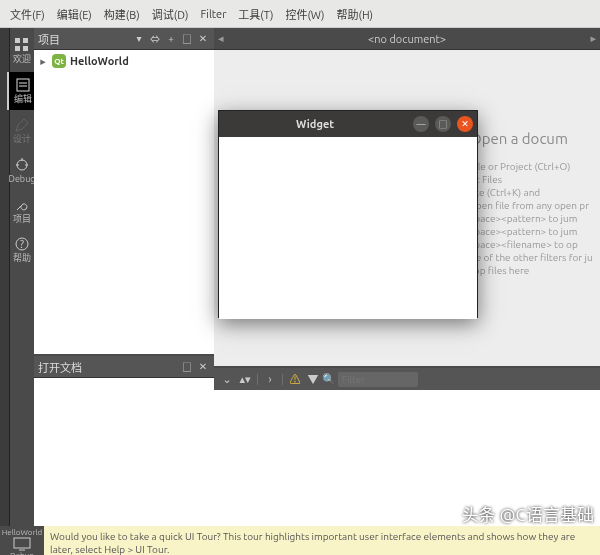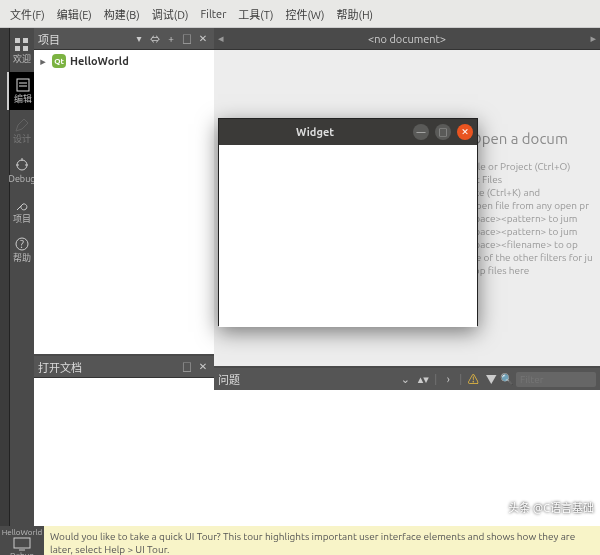--- a/index.html
+++ b/index.html
@@ -33,37 +33,37 @@
 .welcome .ln { font-size: 10px; color: #999; margin-bottom: 2px; white-space: nowrap; }
 .problems { height: 160px; display: flex; flex-direction: column; border-top: 2px solid #4a4a4a; }
 .prob-hdr { height: 22px; background: #555; display: flex; align-items: center; padding: 0 4px; color: #ddd; }
 .prob-hdr .ttl { flex: 1; }
 .prob-hdr .tic { width: 18px; text-align: center; color: #ccc; }
 .prob-hdr .warn { color: #f0c040; }
 .prob-hdr .sep { color: #777; margin: 0 2px; }
 .prob-hdr input { background: #666; border: none; color: #ddd; padding: 2px 4px; width: 80px; border-radius: 2px; font-size: 10px; }
 .prob-hdr .srch { margin-right: 2px; color: #ccc; }
 .prob-body { flex: 1; background: #fff; }
-.widget-dlg { position: absolute; left: 218px; top: 118px; width: 260px; height: 208px; background: #f2f2f2; border: 1px solid #222; box-shadow: 0 6px 20px rgba(0,0,0,.5); z-index: 50; }
+.widget-dlg { position: absolute; left: 218px; top: 110px; width: 260px; height: 208px; background: #f2f2f2; border: 1px solid #222; box-shadow: 0 6px 20px rgba(0,0,0,.5); z-index: 50; }
 .widget-tb { height: 26px; background: #3b3a38; display: flex; align-items: center; color: #ddd; padding: 0 4px; }
 .widget-tb .wt { flex: 1; text-align: center; font-size: 11px; font-weight: bold; }
 .wbtn { width: 16px; height: 16px; border-radius: 8px; margin-left: 6px; display: inline-flex; align-items: center; justify-content: center; font-size: 9px; }
 .wmin { background: #5a5a58; color: #ccc; }
 .wmax { background: #5a5a58; color: #ccc; }
 .wclose { background: #e95420; color: #fff; }
 .widget-body { background: #fff; height: 182px; }
 .left-strip { width: 10px; background: #3c3c3c; border-right: 1px solid #222; }
 .bot-strip { height: 62px; background: #4a4a4a; display: flex; }
 .bot-left { width: 44px; display: flex; flex-direction: column; align-items: center; padding-top: 2px; }
 .kit { text-align: center; margin-bottom: 2px; }
 .kit .nm { font-size: 8px; color: #bbb; }
 .kit svg { display: block; margin: 0 auto; }
 .bot-right { flex: 1; display: flex; flex-direction: column; }
 .tour { flex: 1; background: #f8f4c8; color: #555; padding: 4px 6px; font-size: 10px; line-height: 1.3; position: relative; }
-.watermark { position: absolute; right: 6px; bottom: 40px; font-size: 11px; color: #fff; text-shadow: 0 0 3px #000; z-index: 60; }
+.watermark { position: absolute; right: 6px; bottom: 29px; font-size: 17px; color: #fff; text-shadow: 0 0 3px #000; z-index: 60; }
 </style>
 </head>
 <body>
 
 <div class="menubar">
   <span>文件(F)</span>
   <span>编辑(E)</span>
   <span>构建(B)</span>
   <span>调试(D)</span>
   <span>Filter</span>
@@ -164,21 +164,20 @@
         <div class="ln">open file from any open pr</div>
         <div class="ln">space&gt;&lt;pattern&gt; to jum</div>
         <div class="ln">space&gt;&lt;pattern&gt; to jum</div>
         <div class="ln">space&gt;&lt;filename&gt; to op</div>
         <div class="ln">ne of the other filters for ju</div>
         <div class="ln">rop files here</div>
       </div>
     </div>
     <div class="problems">
       <div class="prob-hdr">
-        <span class="ttl">问题</span>
         <span class="tic">⌄</span>
         <span class="tic">▴▾</span>
         <span class="sep">|</span>
         <span class="tic">›</span>
         <span class="sep">|</span>
         <span class="tic warn">⚠</span>
         <span class="tic">▼</span>
         <span class="srch">🔍</span>
         <input placeholder="Filter" style="">
       </div>

